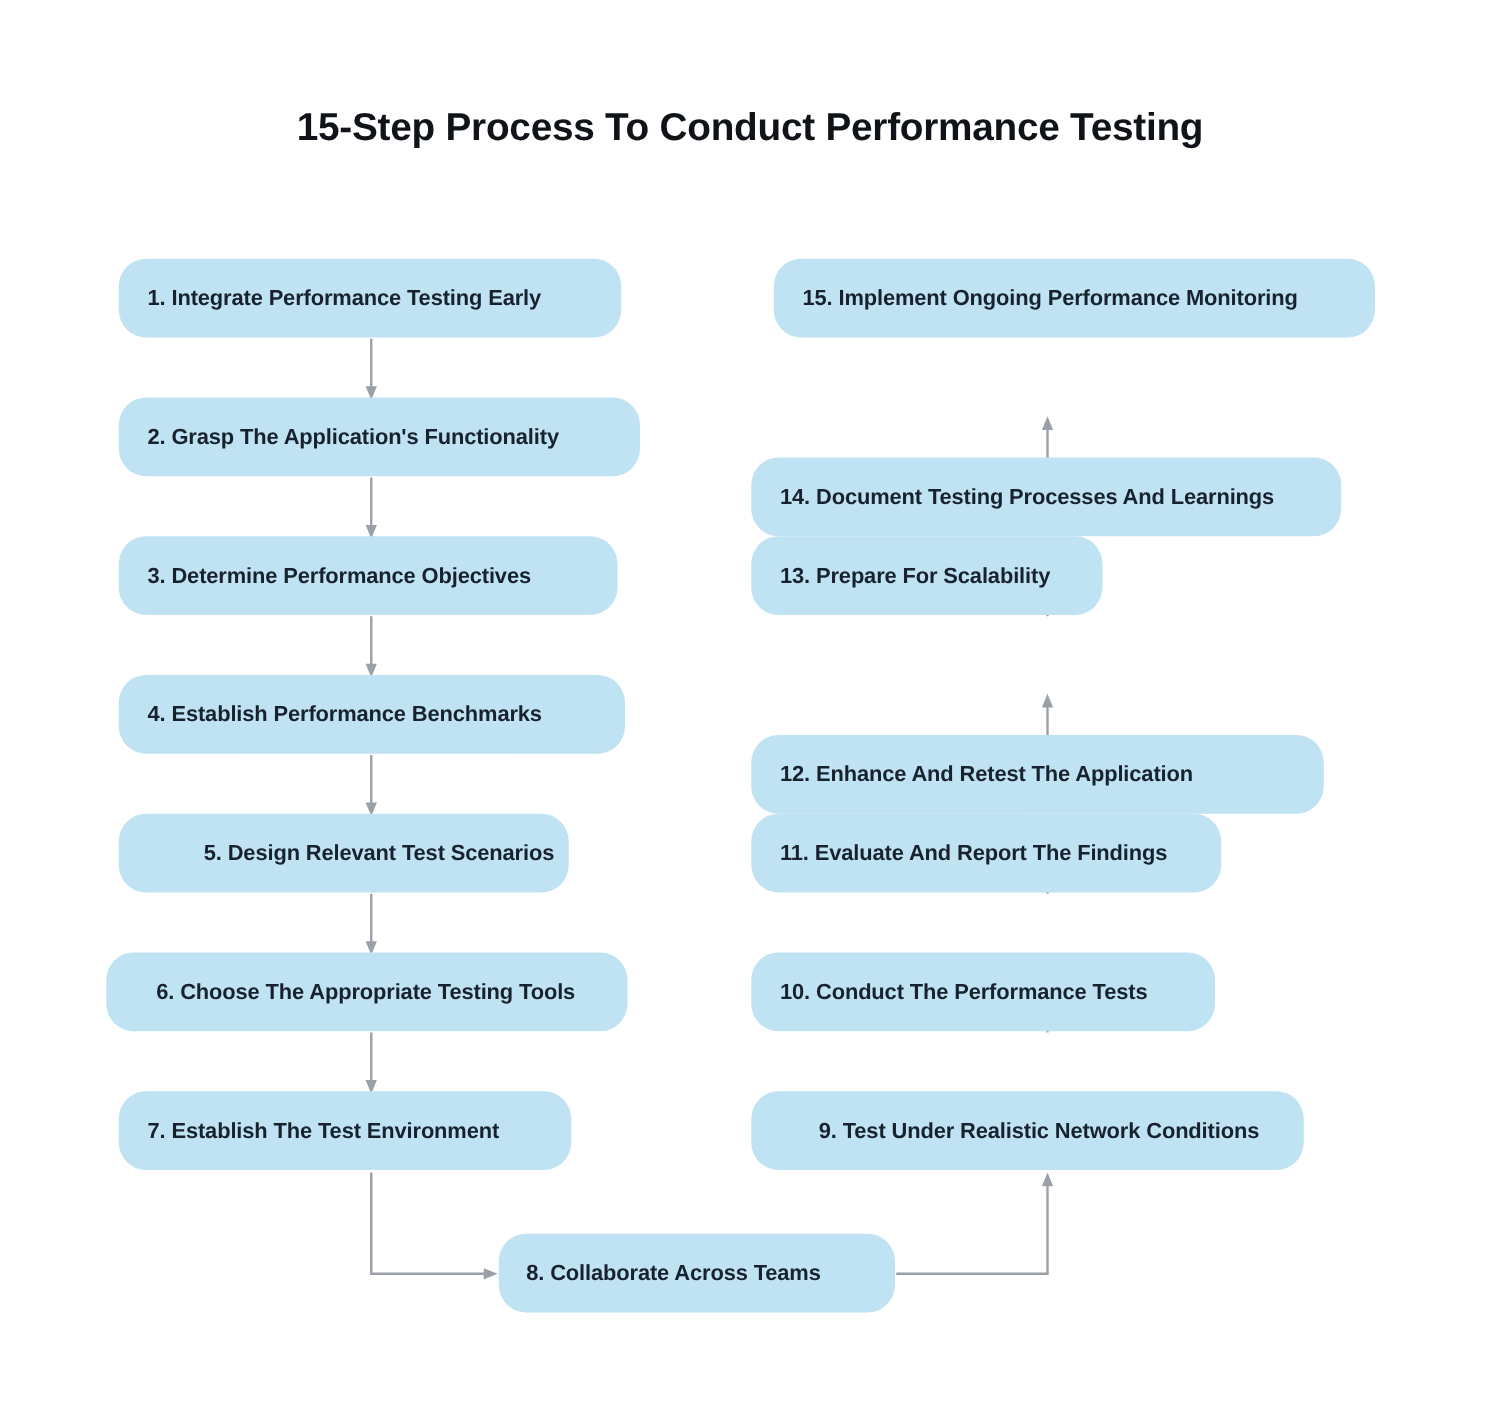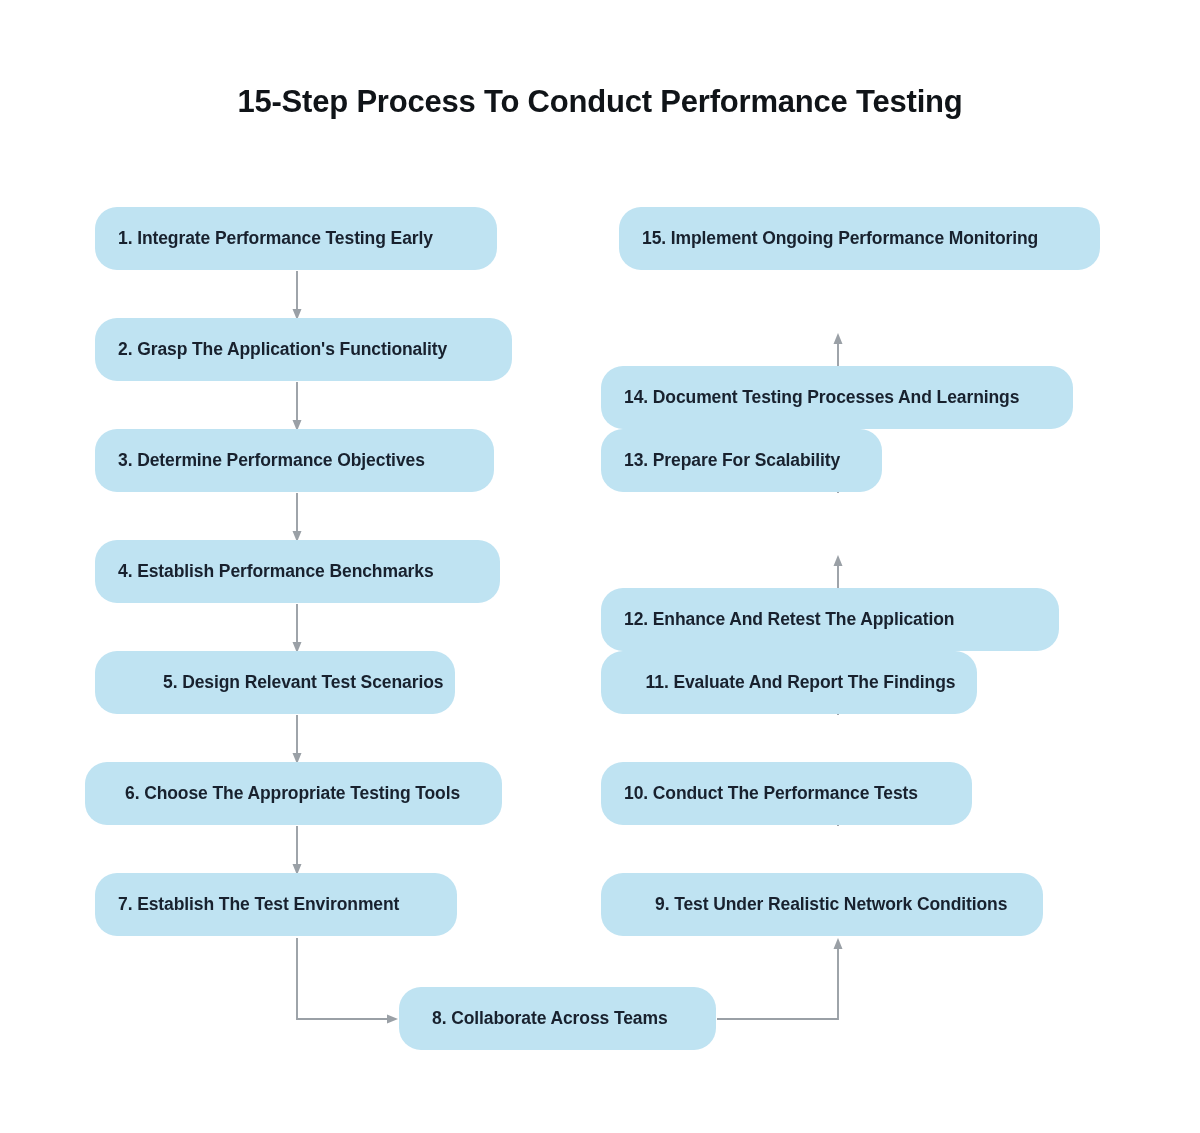--- a/index.html
+++ b/index.html
@@ -141,36 +141,36 @@
     <span class="label">5. Design Relevant Test Scenarios</span>
   </div>
   <div class="node" style="left:85px; top:762px; width:417px;padding-left:17px;">
     <span class="label">6. Choose The Appropriate Testing Tools</span>
   </div>
   <div class="node" style="left:95px; top:873px; width:362px;">
     <span class="label">7. Establish The Test Environment</span>
   </div>
 
   <div class="node" style="left:399px; top:987px; width:317px;">
-    <span class="label" style="padding-left:33px;">8. Collaborate Across Teams</span>
+    <span class="label" style="padding-left:22px;">8. Collaborate Across Teams</span>
   </div>
 
   <div class="node" style="left:619px; top:207px; width:481px;">
     <span class="label">15.  Implement Ongoing Performance Monitoring</span>
   </div>
   <div class="node" style="left:601px; top:318px; width:472px;margin-top:48px;">
     <span class="label">14.  Document Testing Processes And Learnings</span>
   </div>
   <div class="node" style="left:601px; top:429px; width:281px;">
     <span class="label">13. Prepare For Scalability</span>
   </div>
   <div class="node" style="left:601px; top:540px; width:458px;margin-top:48px;">
     <span class="label">12. Enhance And Retest The Application</span>
   </div>
-  <div class="node" style="left:601px; top:651px; width:376px;justify-content:center;">
+  <div class="node" style="left:601px; top:651px; width:376px;">
     <span class="label">11. Evaluate And Report The Findings</span>
   </div>
   <div class="node" style="left:601px; top:762px; width:371px;">
     <span class="label">10. Conduct The Performance Tests</span>
   </div>
   <div class="node" style="left:601px; top:873px; width:442px;padding-left:31px;">
     <span class="label">9. Test Under Realistic Network Conditions</span>
   </div>
 
 </div>

